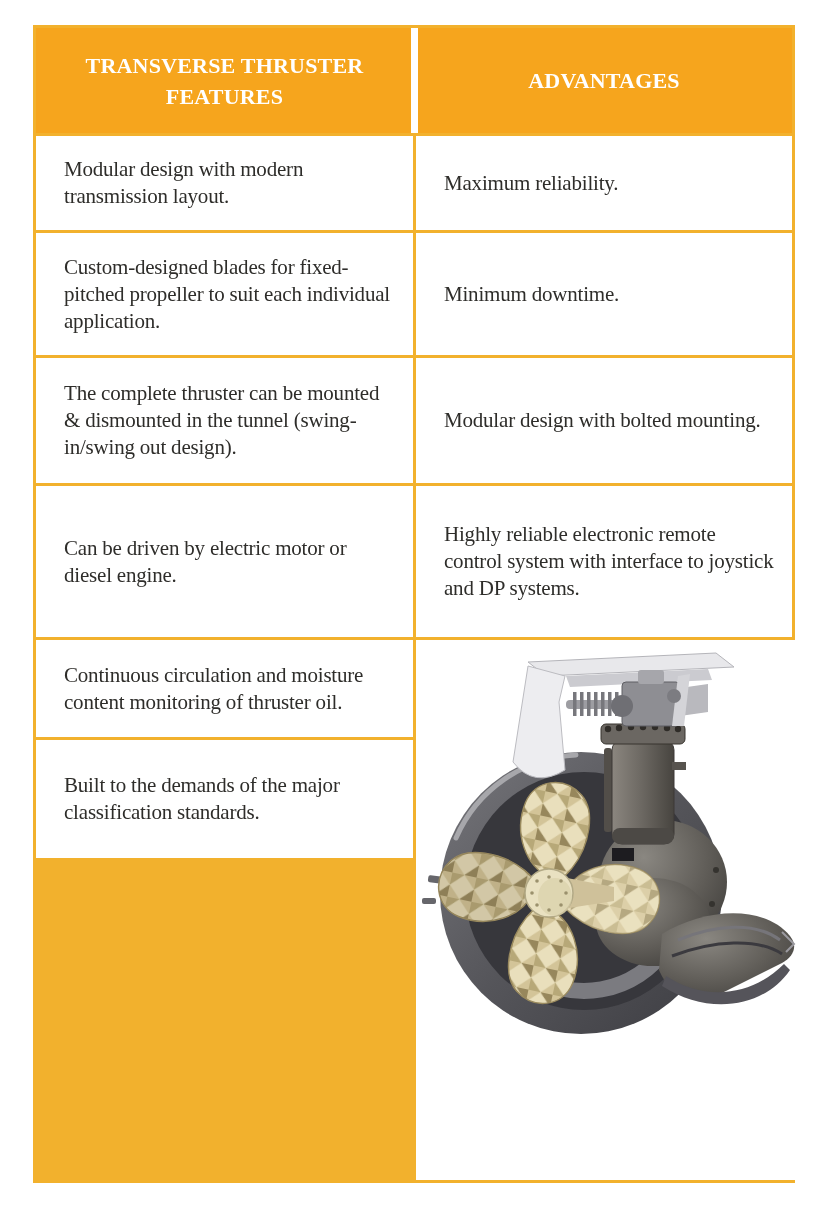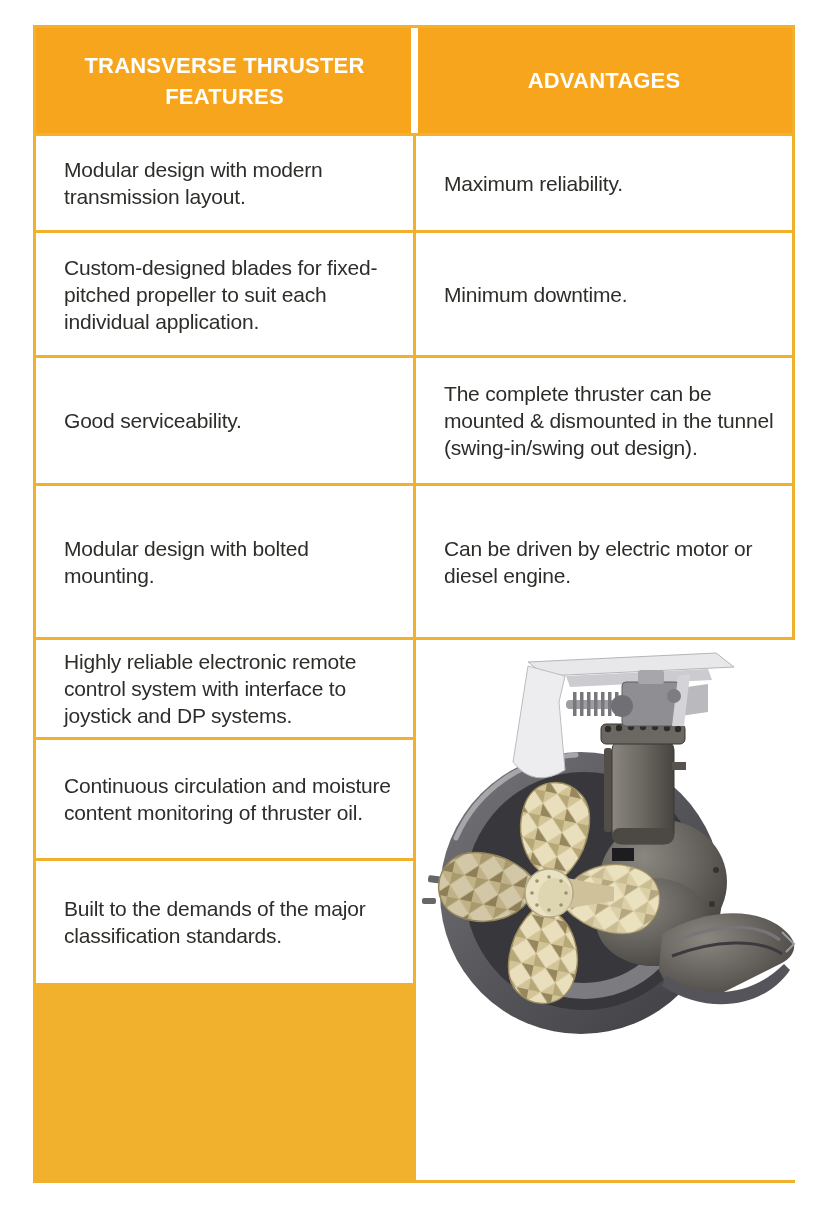--- a/index.html
+++ b/index.html
@@ -1,18 +1,18 @@
 <!DOCTYPE html>
 <html><head>
 <meta charset="utf-8">
 <style>
   html,body{margin:0;padding:0;background:#fff;}
   .page{
     position:relative;width:830px;height:1208px;background:#fff;overflow:hidden;
-    font-family:Liberation Sans, sans-serif;
+    font-family:Liberation Serif, serif;
   }
   .thruster-table{
     position:absolute;left:33px;top:25px;width:762px;height:1158px;
     box-sizing:border-box;background:#F2B12D;padding:3px;
     display:grid;grid-template-columns:377px 1fr;
     grid-template-rows:105px 94px 122px 125px 151px 97px 118px 122px 97px auto;
     gap:3px;
   }
   .cell{background:#fff;display:flex;align-items:center;overflow:hidden;}
   .cell p{
@@ -55,23 +55,20 @@
         <p>Maximum reliability.</p>
       </div>
 
     <div class="cell">
         <p>Custom-designed blades for fixed-pitched propeller to suit each individual application.</p>
       </div>
     <div class="cell">
         <p>Minimum downtime.</p>
       </div>
 
-    <div class="cell">
-        <p>Good serviceability.</p>
-      </div>
 
     <div class="cell">
         <p>The complete thruster can be mounted &amp; dismounted in the tunnel (swing-in/swing out design).</p>
       </div>
     <div class="cell">
         <p>Modular design with bolted mounting.</p>
       </div>
 
     <div class="cell">
         <p>Can be driven by electric motor or diesel engine.</p>

